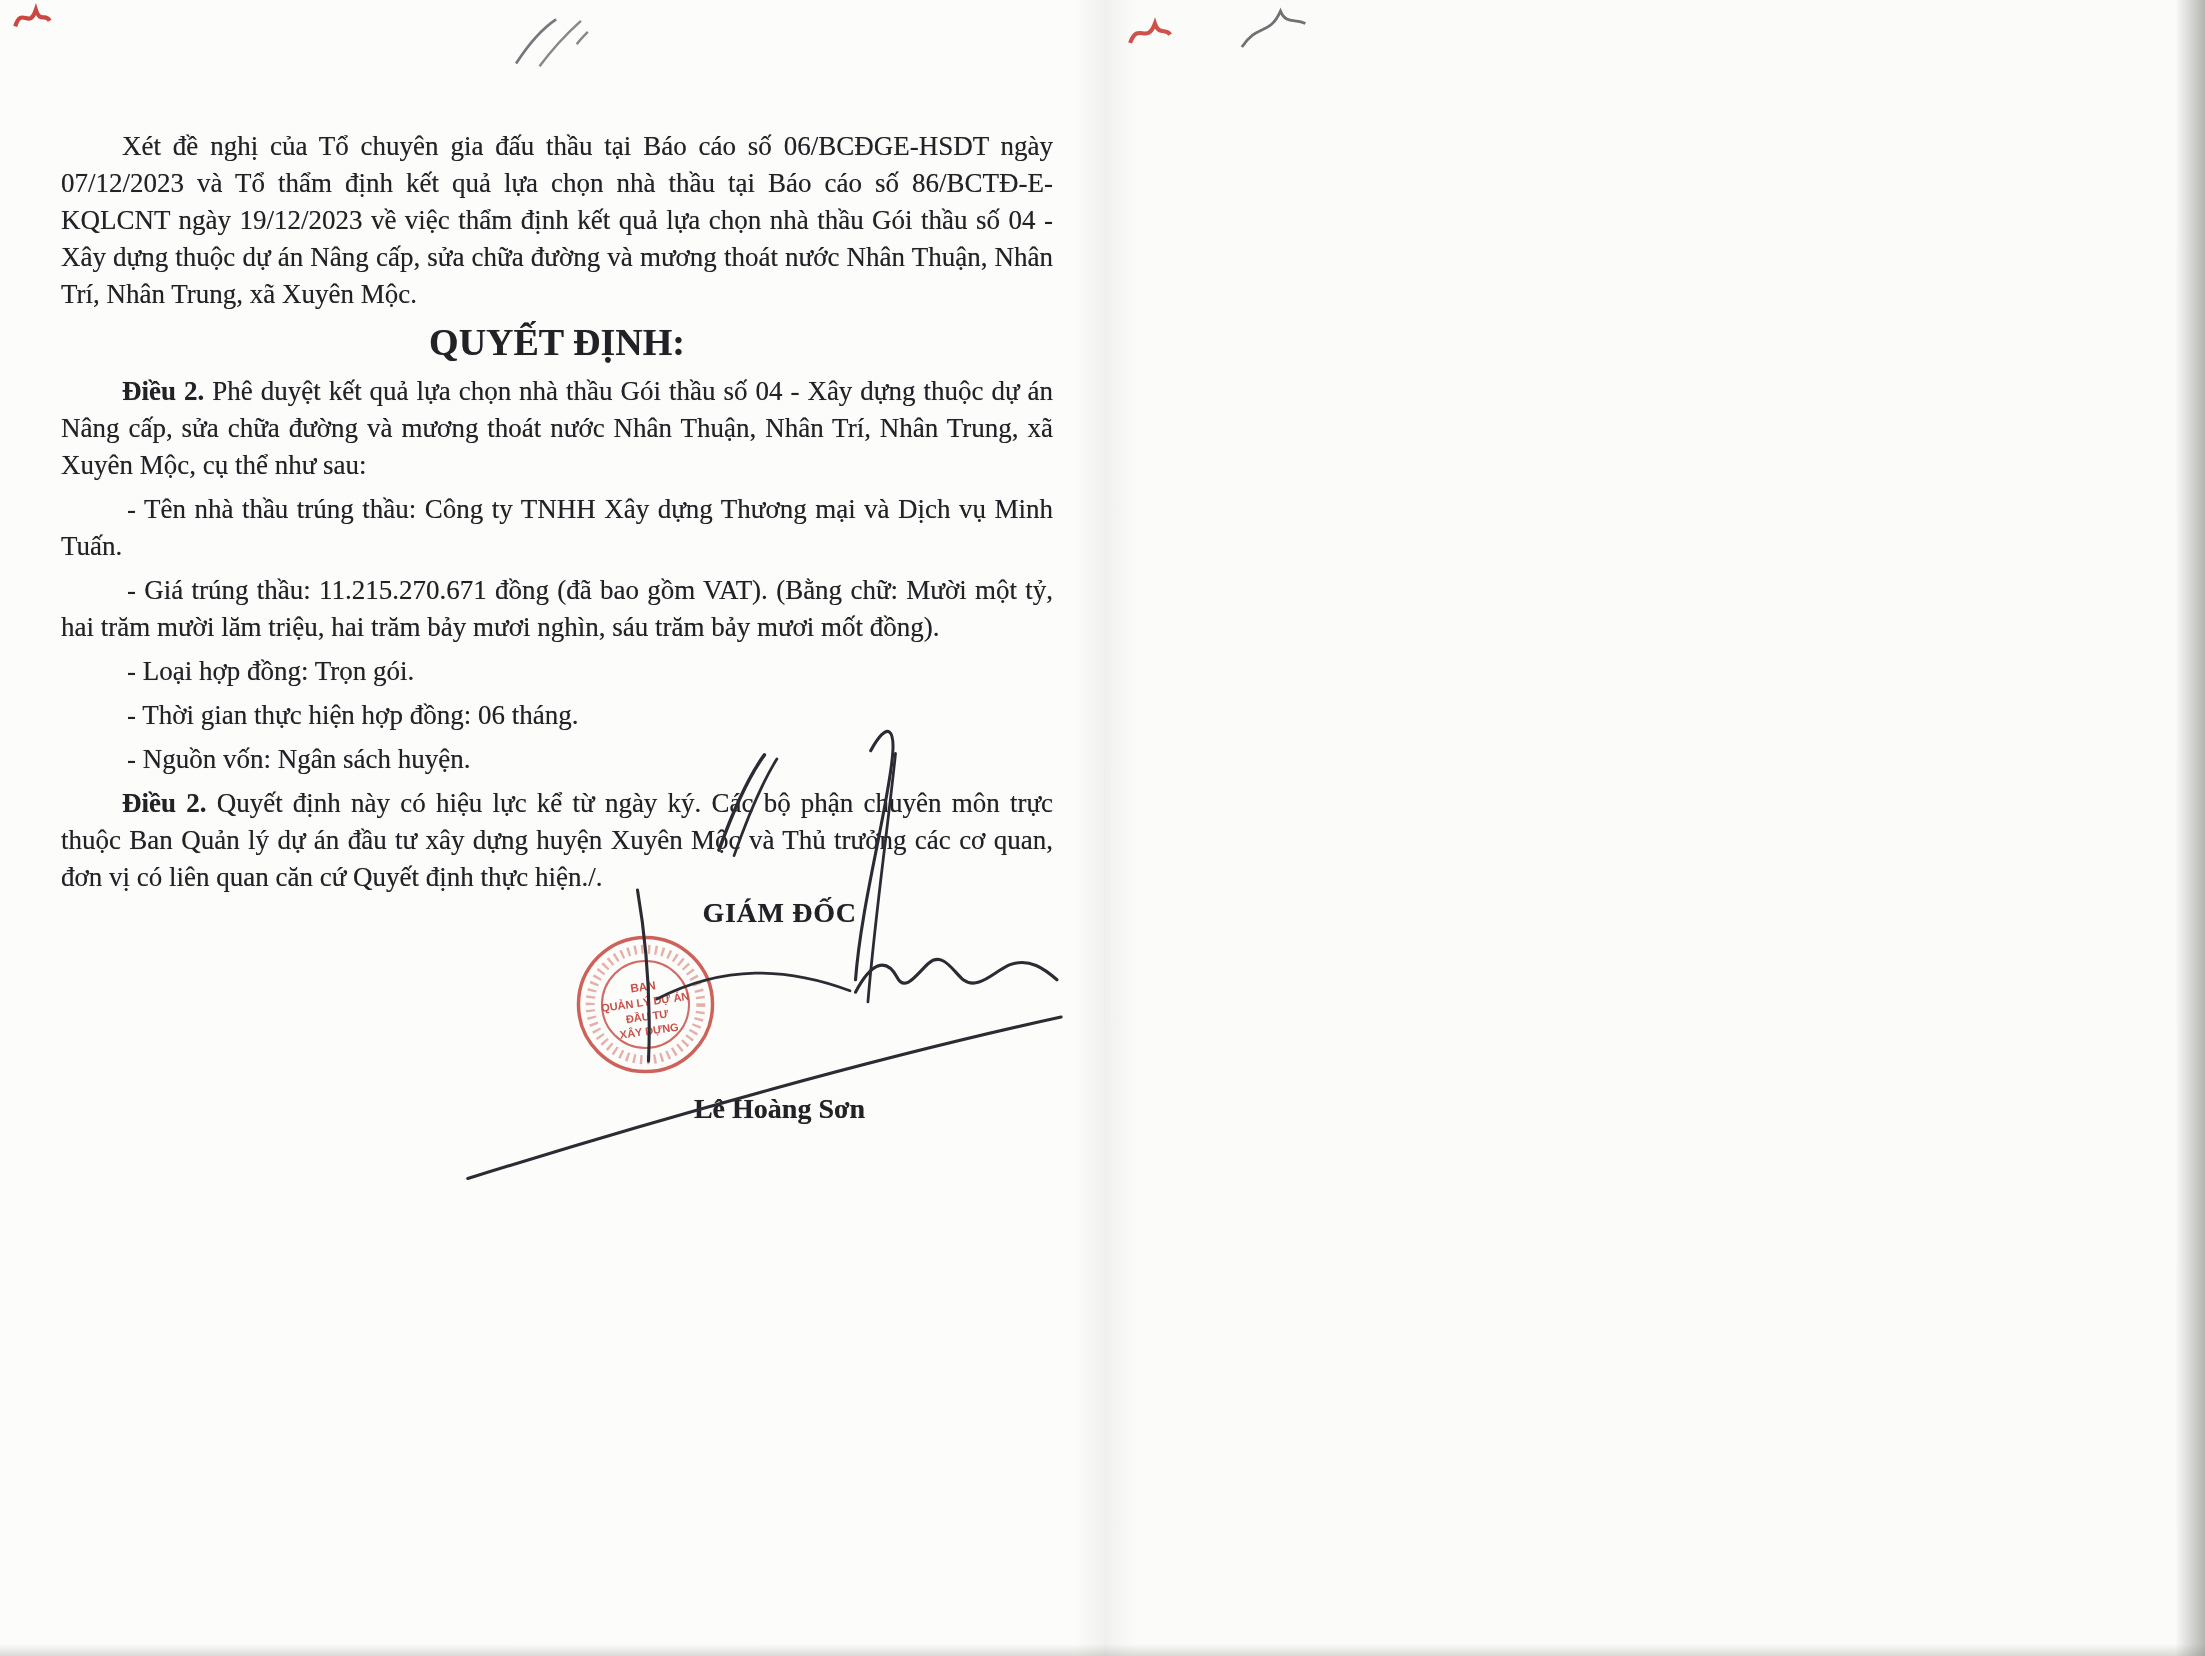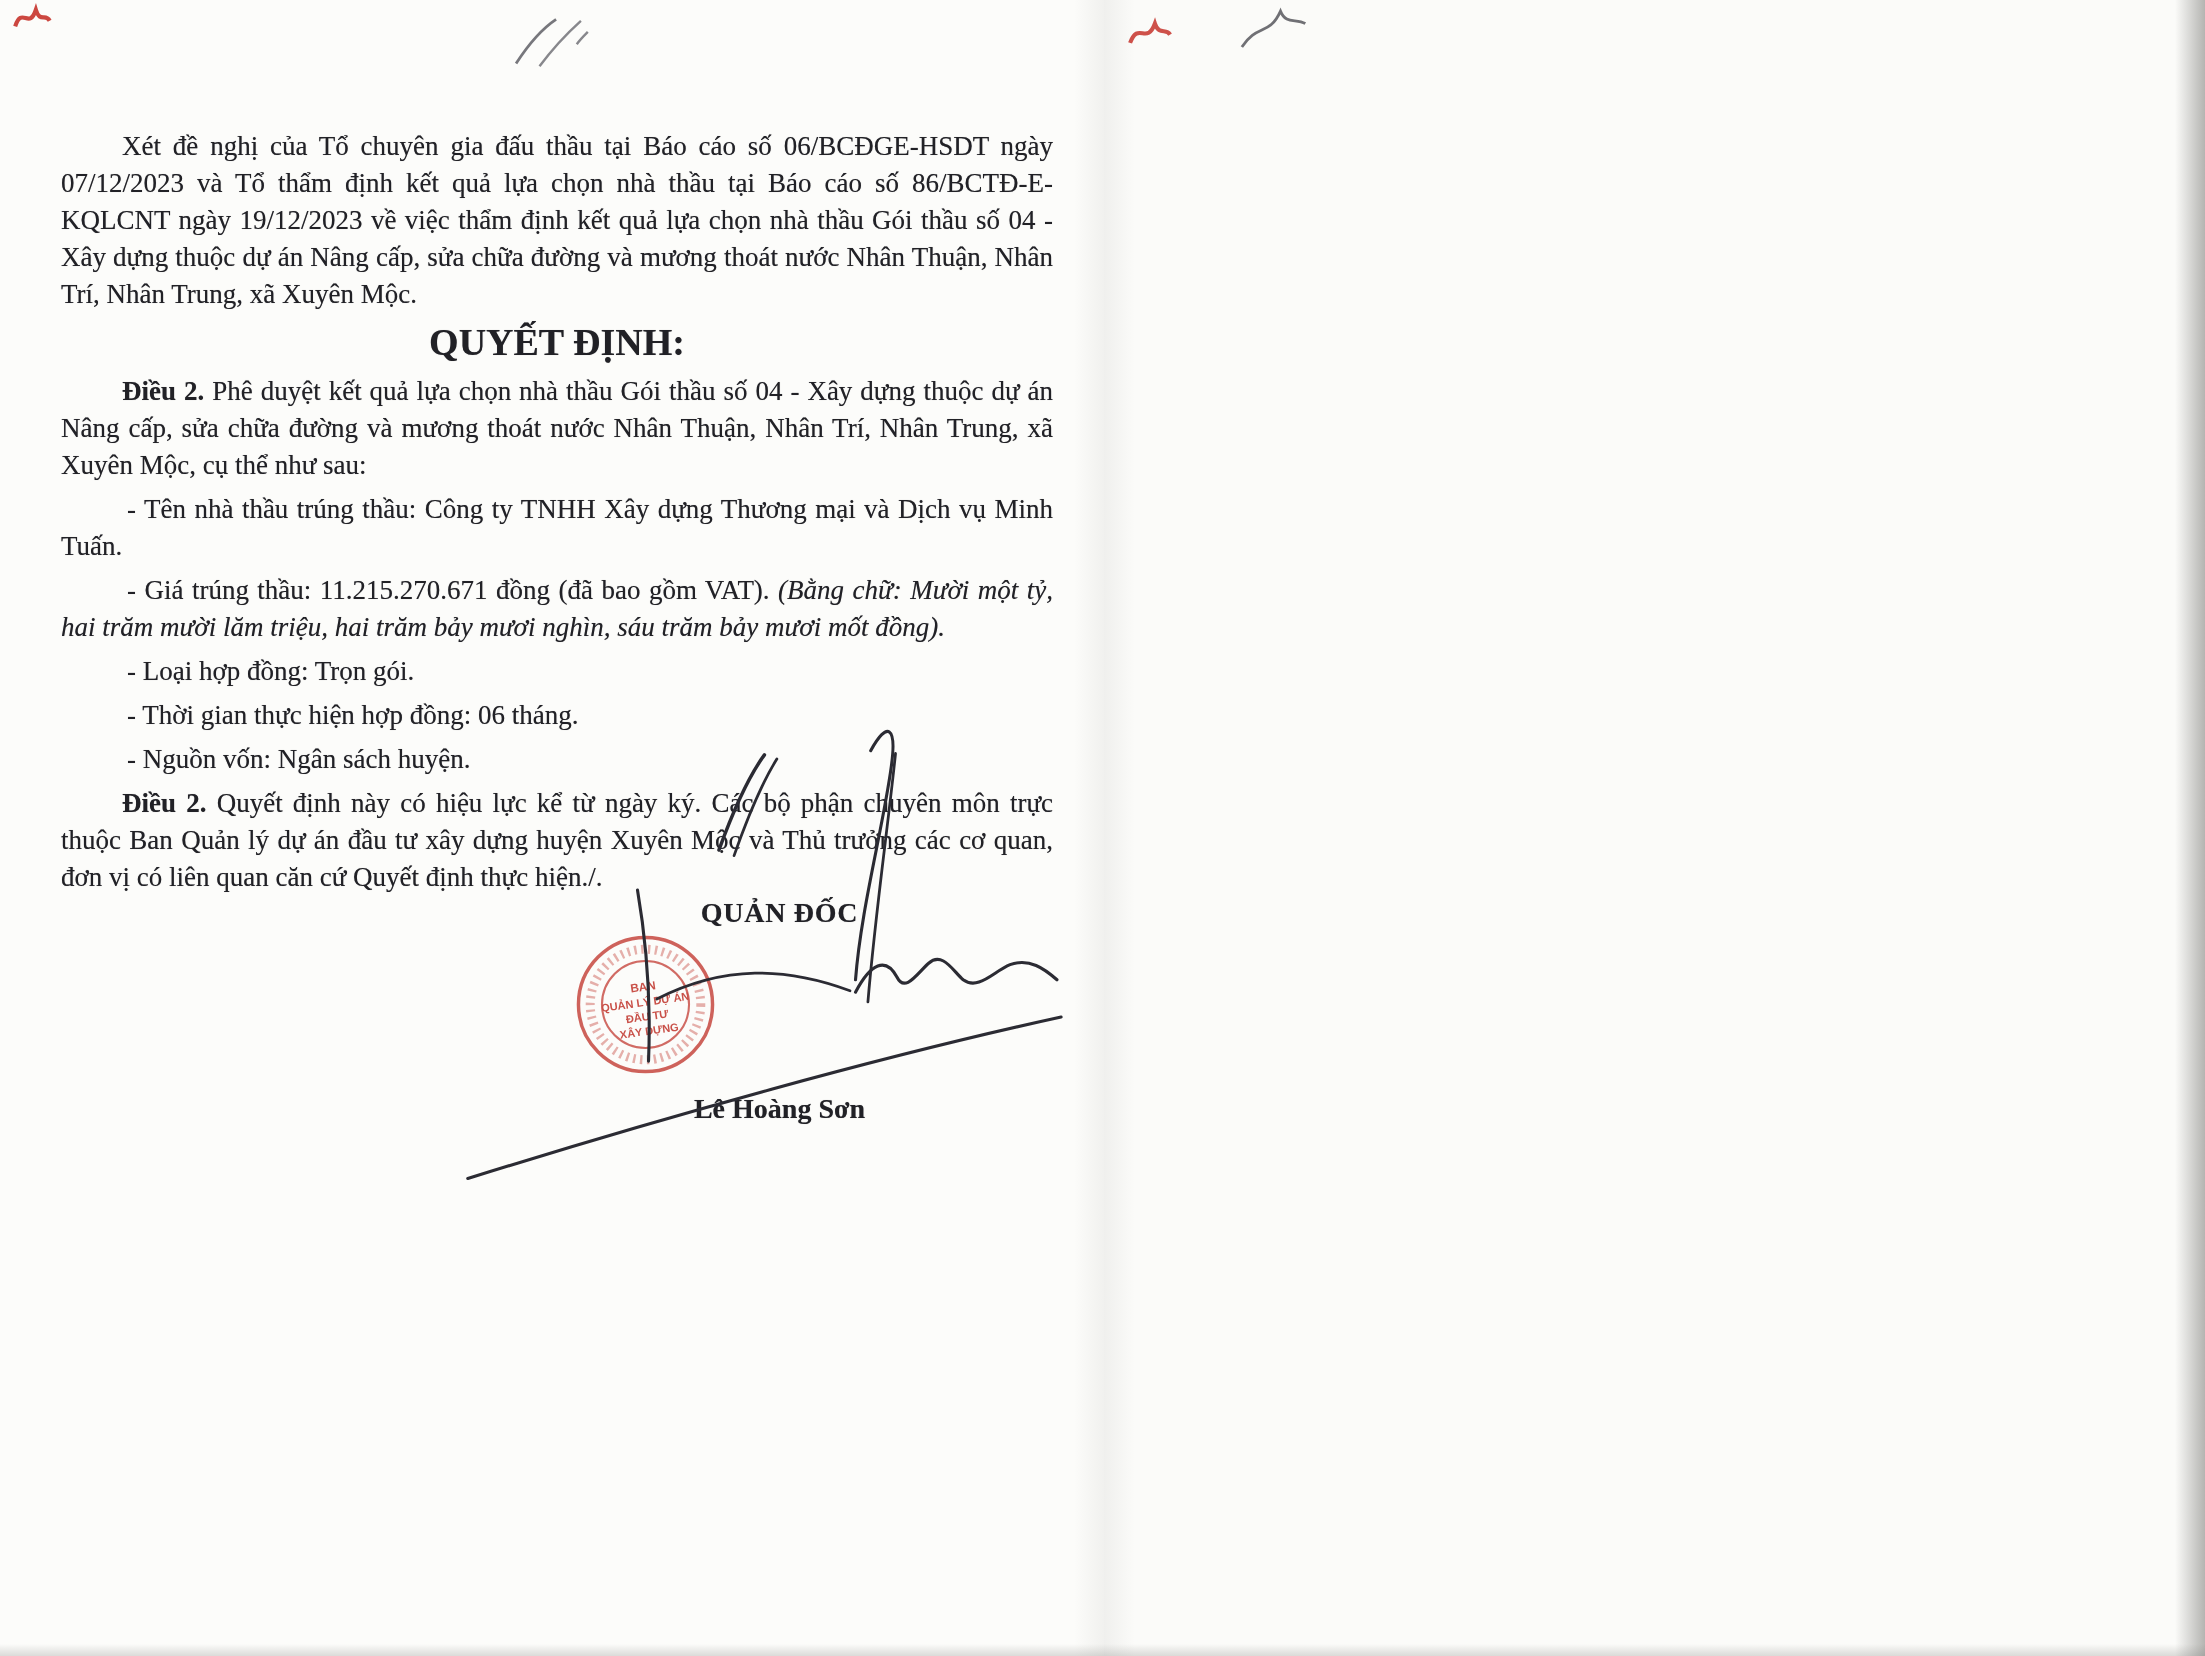--- a/index.html
+++ b/index.html
@@ -23,21 +23,21 @@
 
   
   .body-left{position:absolute; left:61px; top:128px; width:992px; font-size:27px; line-height:37px;}
   .body-left p{margin:0 0 7px 0; text-align:justify;}
   .ind{text-indent:61px;}
   .bullet{text-indent:66px;}
   .h-left{
     text-align:center !important; font-weight:bold; font-size:38px;
     margin:11px 0 12.4px 0 !important; text-indent:0 !important;
   }
-  .italic{font-style:italic;margin-top:20px;}
+  .italic{margin-top:20px;}
 
   .recipients{position:absolute; left:66px; top:912px; width:428px;}
   .recipients .rh{font-weight:bold; font-style:italic; font-size:25px; margin-bottom:8.3px;}
   .recipients .ri{font-size:23.5px; line-height:33px;}
 
   .sign-block{position:absolute; left:607px; top:897px; width:345px; text-align:center;}
   .sign-title{font-weight:bold; font-size:28px; letter-spacing:0.7px;}
   .sign-name{font-weight:bold; font-size:28px; margin-top:164px;}
 
   .stamp{position:absolute; left:575px; top:934px; width:141px; height:141px; opacity:0.88;}
@@ -66,21 +66,21 @@
 
       <p class="bullet">- Thời gian thực hiện hợp đồng: 06 tháng.</p>
 
       <p class="bullet">- Nguồn vốn: Ngân sách huyện.</p>
 
       <p class="ind"><b>Điều 2.</b><span> Quyết định này có hiệu lực kể từ ngày ký. Các bộ phận chuyên môn trực thuộc Ban Quản lý dự án đầu tư xây dựng huyện Xuyên Mộc và Thủ trưởng các cơ quan, đơn vị có liên quan căn cứ Quyết định thực hiện./.</span></p>
     </div>
 
 
     <div class="sign-block txt">
-      <div class="sign-title">QUẢN ĐỐC</div>
+      <div class="sign-title">GIÁM ĐỐC</div>
       <div class="sign-name">Lê Hoàng Sơn</div>
     </div>
 
     <div class="stamp">
       <svg width="141" height="141" viewBox="0 0 204 204">
         <g stroke="#c23a31" fill="none">
           <circle cx="102" cy="102" r="97" stroke-width="5" opacity="0.9"></circle>
           <circle cx="102" cy="102" r="63" stroke-width="3" opacity="0.85"></circle>
           <circle cx="102" cy="102" r="80" stroke-width="13" stroke-dasharray="3.5 6.5" opacity="0.45"></circle>
         </g>

